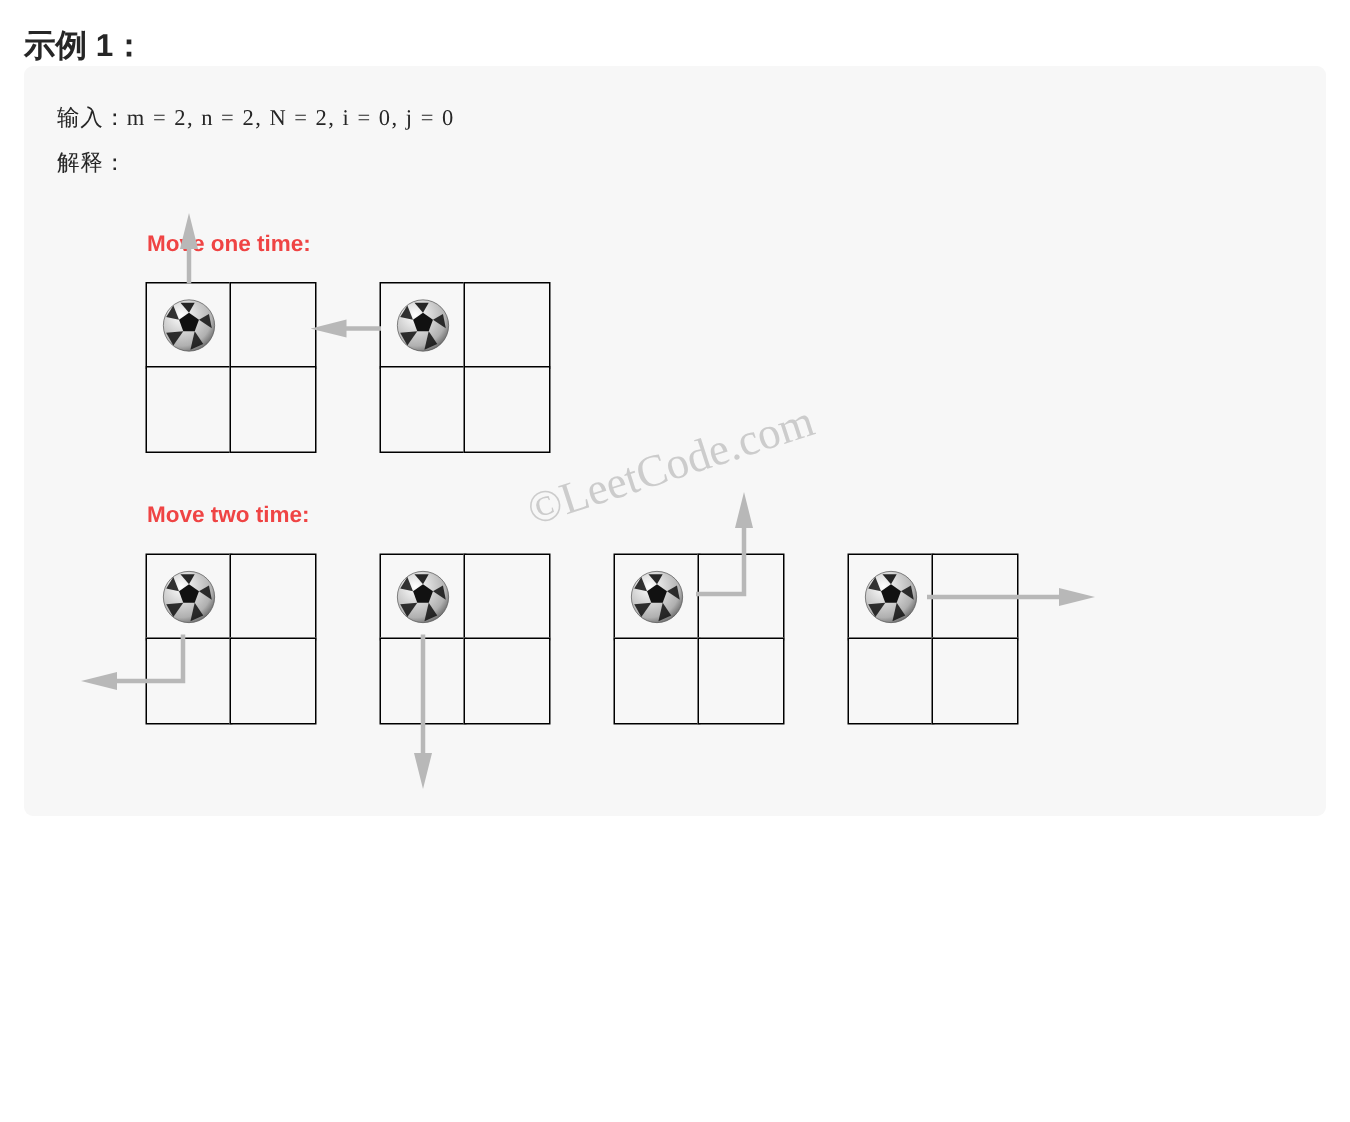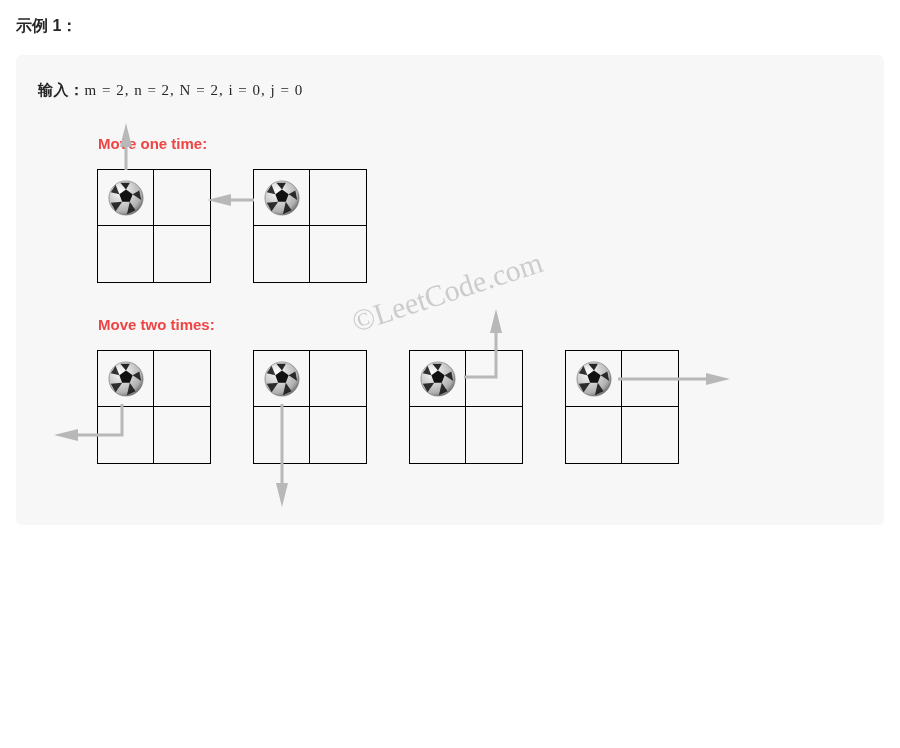--- a/index.html
+++ b/index.html
@@ -7,36 +7,35 @@
     margin: 0;
     padding: 16px;
     font-family: -apple-system, BlinkMacSystemFont, "Segoe UI", "PingFang SC", "Microsoft YaHei", sans-serif;
     background: #ffffff;
     color: #262626;
     font-size: 15px;
     width: 900px;
   }
   .example-heading {
     font-weight: 700;
-    font-size: 16px;
-    margin-bottom: 18px;
+    font-size: 21px;
   }
   .code-block {
     background: #f7f7f7;
     border-radius: 6px;
     padding: 20px 22px 18px 22px;
     position: relative;
   }
   .io-line {
     font-size: 15px;
     line-height: 2.0;
     letter-spacing: 0.5px;
   }
   .io-label {
-    font-weight: 700;
+    font-weight: 400;
     margin-top: 20px;
   }
   .mono {
     font-family: Liberation Serif, serif;
     letter-spacing: 1px;
   }
   .diagram-area {
     padding: 30px 30px 10px 60px;
     position: relative;
   }
@@ -94,20 +93,23 @@
 </head>
 <body>
 
 <div class="example-heading">示例 1：</div>
 
 <div class="code-block">
 
   <div class="io-line">
     <span class="io-label">输入：</span><span class="mono">m = 2, n = 2, N = 2, i = 0, j = 0</span>
   </div>
+  <div class="io-line">
+    <span class="io-label">解释：</span>
+  </div>
 
   <div class="diagram-area">
 
     <div class="watermark">©LeetCode.com</div>
 
     <div class="section-label">Move one time:</div>
 
     <div class="row">
 
       <div class="grid-with-arrow">
@@ -177,21 +179,21 @@
             </svg>
           </div>
           <div class="cell"></div>
           <div class="cell"></div>
           <div class="cell"></div>
         </div>
       </div>
 
     </div>
 
-    <div class="section-label">Move two times:</div>
+    <div class="section-label">Move two time:</div>
 
     <div class="row">
 
       <div class="grid-with-arrow">
         <div class="arrow" style="left:-38px; top:48px;">
           <svg width="70" height="50">
             <defs>
                 <marker id="ah3" markerWidth="8" markerHeight="8" refX="4" refY="2" orient="auto">
                   <polygon points="0 0, 8 2, 0 4" fill="#b8b8b8"></polygon>
                 </marker>

